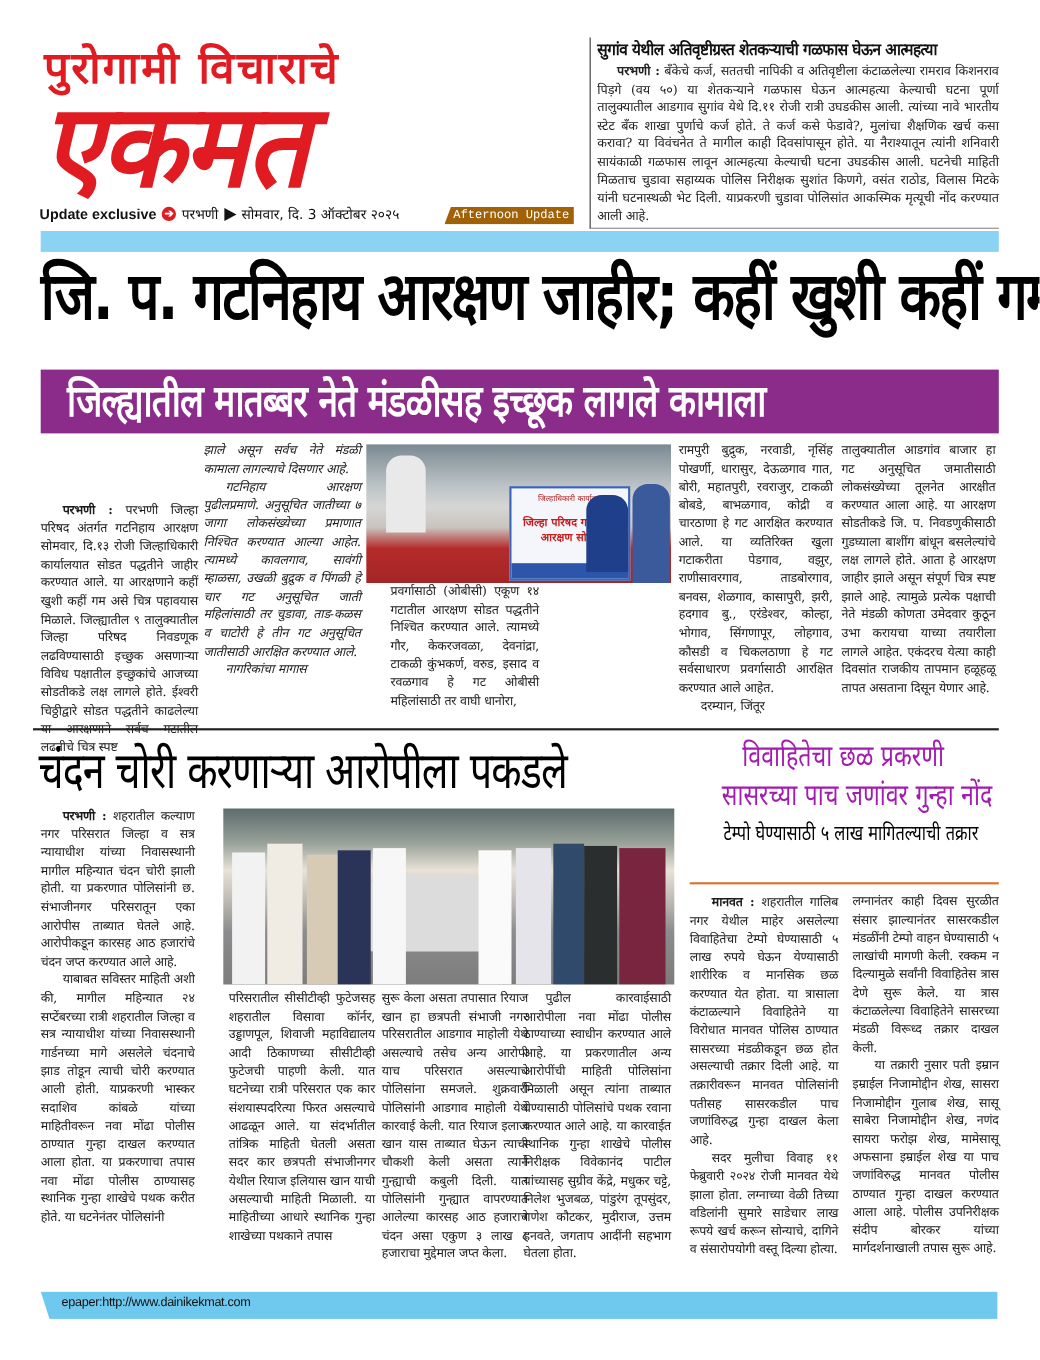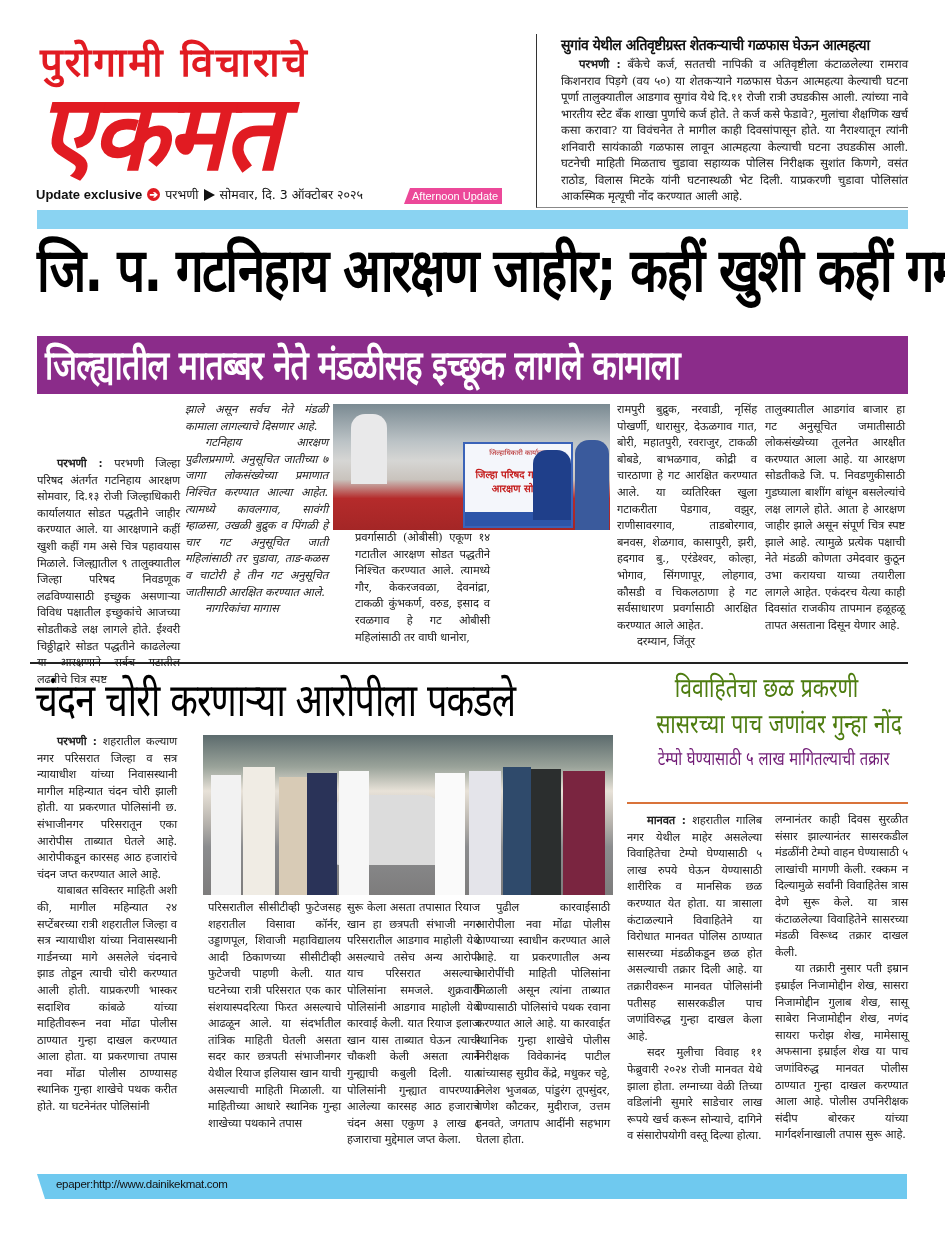--- a/index.html
+++ b/index.html
@@ -8,53 +8,53 @@
 
   .abs { position: absolute; }
 
   
   .tagline { left: 40px; top: 40px; width: 370px; font-family: "DejaVu Sans", sans-serif; font-weight: bold; color: #e11b22; font-size: 40px; letter-spacing: 2px; line-height: 44px; white-space: nowrap; }
   .logo { left: 38px; top: 80px; width: 370px; font-family: "DejaVu Serif", serif; font-weight: bold; font-style: italic; color: #e11b22; font-size: 100px; line-height: 100px; letter-spacing: -2px; white-space: nowrap; transform: scaleY(1.05); transform-origin: left top; }
   .dateline { left: 36px; top: 186px; font-family: "Liberation Sans", sans-serif; font-size: 13px; font-weight: bold; color: #111; display: flex; align-items: center; gap: 5px; white-space: nowrap; }
   .dateline .dl-normal { font-weight: normal; font-family: "DejaVu Sans", sans-serif; font-size: 12.5px; }
   .arrow-circle { display: inline-block; width: 13px; height: 13px; border-radius: 50%; background: #e11b22; color: #fff; font-size: 10px; line-height: 13px; text-align: center; }
   .play-tri { width: 0; height: 0; border-top: 6px solid transparent; border-bottom: 6px solid transparent; border-left: 11px solid #111; display: inline-block; }
-  .afternoon { left: 404px; top: 188px; background: #ec4899; color: #fff; font-family: Liberation Sans, sans-serif; font-size: 11px; padding: 2px 4px; clip-path: polygon(6px 0, 100% 0, 100% 100%, 0 100%); padding-left: 8px; }
+  .afternoon { left: 404px; top: 188px; background: #a16207; color: #fff; font-family: Liberation Mono, monospace; font-size: 11px; padding: 2px 4px; clip-path: polygon(6px 0, 100% 0, 100% 100%, 0 100%); padding-left: 8px; }
 
   
-  .brief { left: 536px; top: 34px; width: 372px; height: 174px; border-left: 1px solid #333; border-bottom: 1px solid #888; padding-left: 24px; }
+  .brief { left: 536px; top: 34px; width: 372px; height: 174px; border-left: 1px solid #333; border-bottom: 1px solid #888; padding-left: 6px; }
   .brief h2 { font-family: "DejaVu Sans", sans-serif; font-weight: bold; font-size: 15px; letter-spacing: -0.5px; line-height: 22px; white-space: nowrap; color: #111; transform: scaleX(0.93); transform-origin: left; }
   .brief p { font-size: 11.5px; line-height: 16.5px; text-align: justify; text-indent: 18px; color: #222; letter-spacing: -0.1px; }
   .dateline-strong { font-weight: bold; }
 
   
   .cyan-bar { left: 37px; top: 210px; width: 871px; height: 19px; background: #8ad3f2; }
 
   
   .headline { left: 37px; top: 232px; width: 871px; font-family: "DejaVu Sans", sans-serif; font-weight: bold; font-size: 60px; line-height: 76px; color: #000; white-space: nowrap; letter-spacing: -2px; transform: scaleX(0.82); transform-origin: left top; }
 
-  .purple-bar { left: 37px; top: 336px; width: 871px; height: 58px; background: #8b2c8a; color: #fff; font-family: "DejaVu Sans", sans-serif; font-weight: bold; font-size: 40px; line-height: 58px; padding-left: 8px; white-space: nowrap; overflow: hidden; letter-spacing: -1px; }
+  .purple-bar { left: 37px; top: 336px; width: 871px; height: 58px; background: #8b2c8a; color: #fff; font-family: "DejaVu Sans", sans-serif; font-weight: bold; font-size: 40px; line-height: 58px; padding-left: 24px; white-space: nowrap; overflow: hidden; letter-spacing: -1px; }
   .purple-bar span { display: inline-block; transform: scaleX(0.8); transform-origin: left; }
 
   
   .col { font-size: 11.3px; line-height: 16.6px; text-align: justify; color: #1c1c1c; letter-spacing: -0.15px; }
   .col p { text-indent: 20px; }
   .col p.noindent { text-indent: 0; }
 
   .photo { overflow: hidden; }
   .photo1 { left: 333px; top: 404px; width: 277px; height: 126px; background: linear-gradient(180deg, #7a8a92 0%, #bcc3c6 30%, #d6d6d4 45%, #c9c3bd 60%, #b52b2b 75%, #a42626 100%); }
   .photo2 { left: 203px; top: 735px; width: 410px; height: 160px; background: linear-gradient(180deg, #5c6b6d 0%, #9aa39a 20%, #e8e2d8 35%, #b7b3ad 55%, #8b8c8e 70%, #7d7c7c 100%); }
 
   .divider { left: 30px; top: 662px; width: 878px; height: 2px; background: #222; }
 
   .headline2 { left: 35px; top: 672px; width: 575px; font-family: "DejaVu Sans", sans-serif; font-size: 46px; line-height: 56px; color: #000; white-space: nowrap; letter-spacing: -1px; transform: scaleX(0.78); transform-origin: left top; }
 
-  .red-head { left: 625px; top: 670px; width: 283px; text-align: center; color: #4d7c0f; font-family: "DejaVu Sans", sans-serif; font-size: 27px; line-height: 36px; white-space: nowrap; }
+  .red-head { left: 625px; top: 670px; width: 283px; text-align: center; color: #a21caf; font-family: "DejaVu Sans", sans-serif; font-size: 27px; line-height: 36px; white-space: nowrap; }
   .red-head .l { display: block; transform: scaleX(0.78); transform-origin: center; }
-  .grey-head { left: 625px; top: 744px; width: 283px; text-align: center; color: #701a75; font-family: "DejaVu Sans", sans-serif; font-size: 19px; line-height: 28px; white-space: nowrap; }
+  .grey-head { left: 625px; top: 744px; width: 283px; text-align: center; color: #000000; font-family: "DejaVu Sans", sans-serif; font-size: 19px; line-height: 28px; white-space: nowrap; }
   .grey-head span { display: inline-block; transform: scaleX(0.78); transform-origin: center; }
   .orange-rule { left: 627px; top: 802px; width: 281px; height: 2px; background: #d9733a; }
 
   .footer-bar { left: 37px; top: 1174px; width: 870px; height: 25px; background: #6fc9ef; clip-path: polygon(0 0, 100% 0, 100% 100%, 8px 100%); }
   .footer-text { left: 56px; top: 1178px; font-family: "Liberation Sans", sans-serif; font-size: 11.5px; color: #111; letter-spacing: -0.3px; }
 
   
   .person { position: absolute; bottom: 0; }
   .banner { position: absolute; left: 130px; top: 38px; width: 110px; height: 86px; background: #f4f6fb; border: 2px solid #3b63b8; }
   .banner .b1 { color: #b01a1a; font-size: 7px; text-align: center; margin-top: 4px; font-family: "DejaVu Sans", sans-serif; }

